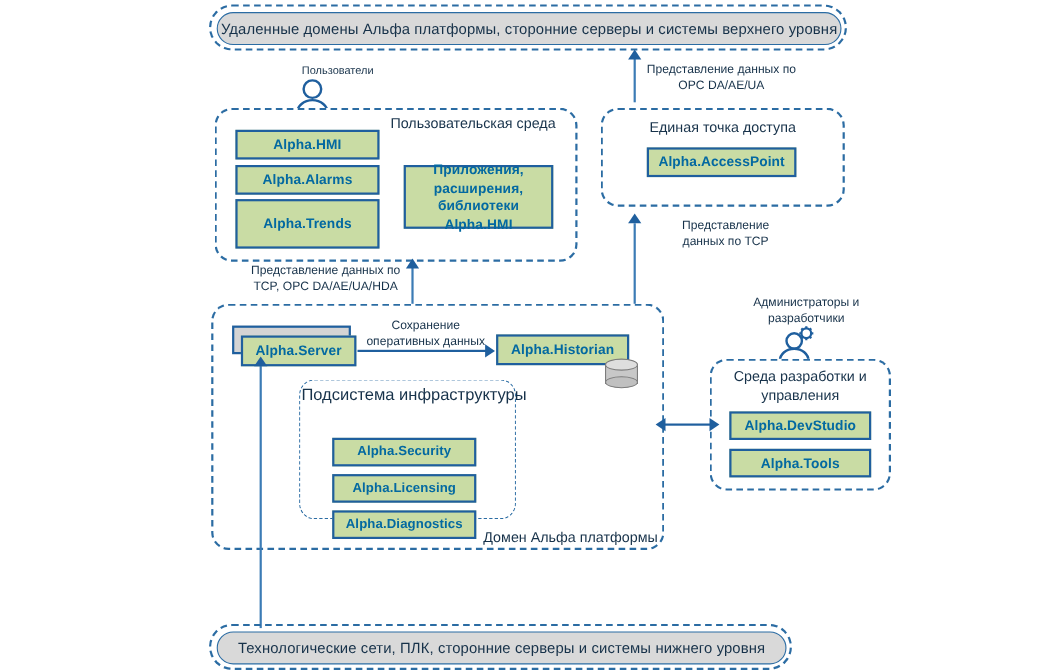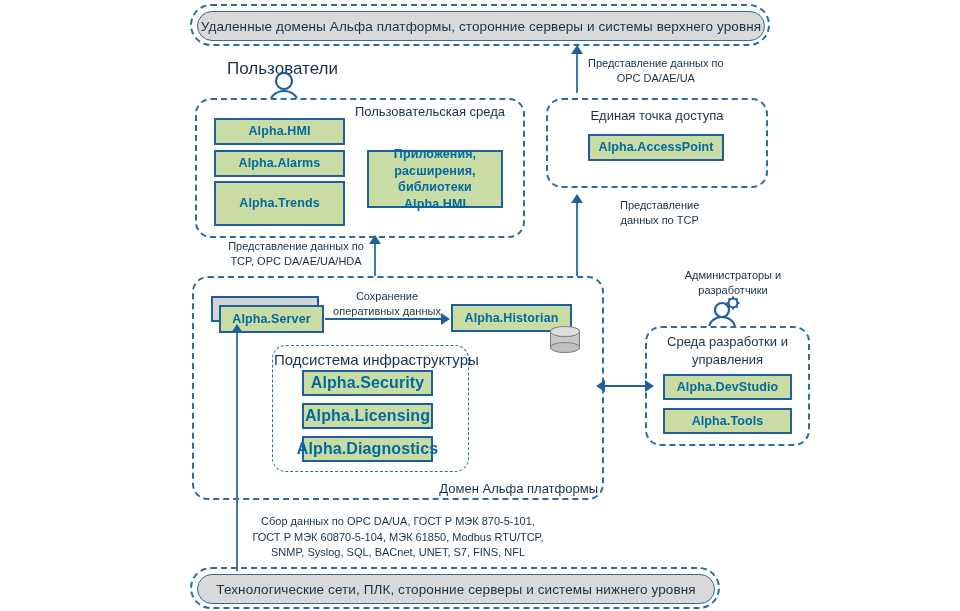--- a/index.html
+++ b/index.html
@@ -54,21 +54,21 @@
     background:#c9dca4;
     border:2.5px solid #1f5f9e;
     display:flex;align-items:center;justify-content:center;
     text-align:center;
     font-size:12.5px;
     font-weight:bold;
     color:#0369a1;
     line-height:1.32;
     letter-spacing:.1px;
   }
-  .mod.small{font-size:16px;}
+  .mod.small{font-size:12px;margin-top:28px;}
 
   
   .stack-shadow{
     background:#d4d4d4;
     border:2.5px solid #1f5f9e;
   }
 
   
   .cyl-body{background:#c8c8c8;border-left:1.5px solid #7c7c7c;border-right:1.5px solid #7c7c7c;}
   .cyl-top{background:#dedede;border:1.5px solid #7c7c7c;border-radius:50%;}
@@ -118,21 +118,21 @@
     <div class="bar-inner">Удаленные домены Альфа платформы, сторонние серверы и системы верхнего уровня</div>
   </div>
 
   <div class="abs vline" style="left:576px;top:53px;width:2px;height:40px;"></div>
   <div class="abs arrow-up" style="left:571px;top:45px;"></div>
   <div class="abs clabel" style="left:588px;top:56px;">
     <div>Предcтавление данных по</div>
     <div>OPC DA/AE/UA</div>
   </div>
 
-  <div class="abs clabel" style="left:227px;top:58px;width:110px;font-size:17px;">Пользователи</div>
+  <div class="abs clabel" style="left:252px;top:58px;width:110px;font-size:10px;">Пользователи</div>
   <div class="abs person" style="left:267px;top:72px;width:34px;height:32px;">
     <svg width="34" height="32" viewBox="0 0 34 32">
       <circle cx="17" cy="9" r="8" fill="none" stroke="#1f5f9e" stroke-width="2.2"></circle>
       <path d="M3 31 a14 12 0 0 1 28 0" fill="none" stroke="#1f5f9e" stroke-width="2.2"></path>
     </svg>
   </div>
 
   <div class="abs dashbox" style="left:195px;top:98px;width:330px;height:140px;"></div>
   <div class="box-title" style="left:345px;top:104px;width:170px;">Пользовательская среда</div>
 
@@ -243,23 +243,18 @@
   <div class="abs mod" style="left:663px;top:408px;width:129px;height:26px;">
     <span>Alpha.Tools</span>
   </div>
 
   <div class="abs hline" style="left:604px;top:385px;width:42px;"></div>
   <div class="abs arrow-left" style="left:596px;top:380px;"></div>
   <div class="abs arrow-right" style="left:645px;top:380px;"></div>
 
   <div class="abs vline" style="left:236px;top:331px;width:2px;height:240px;"></div>
   <div class="abs arrow-up" style="left:231px;top:324px;"></div>
-  <div class="abs clabel" style="left:248px;top:514px;width:300px;text-align:center;line-height:1.42;">
-    <div>Сбор данных по OPC DA/UA, ГОСТ Р МЭК 870-5-101,</div>
-    <div>ГОСТ Р МЭК 60870-5-104, МЭК 61850, Modbus RTU/TCP,</div>
-    <div>SNMP, Syslog, SQL, BACnet, UNET, S7, FINS, NFL</div>
-  </div>
 
   <div class="abs bar" style="left:190px;top:567px;width:530px;height:42px;">
     <div class="bar-inner">Технологические сети, ПЛК, сторонние серверы и системы нижнего уровня</div>
   </div>
 
 </div>
 
 </body></html>

